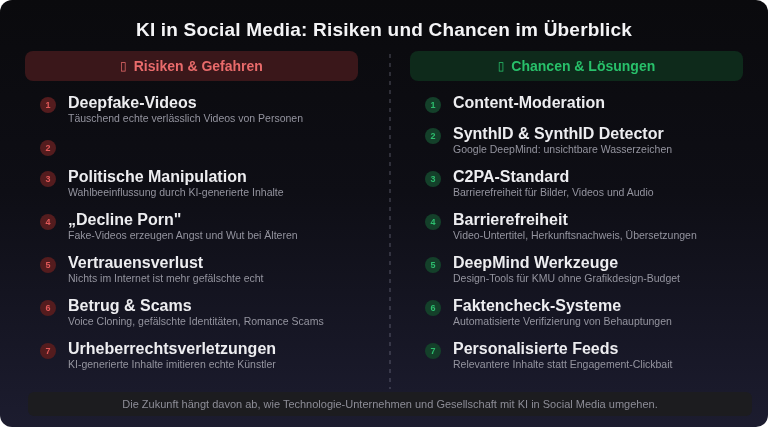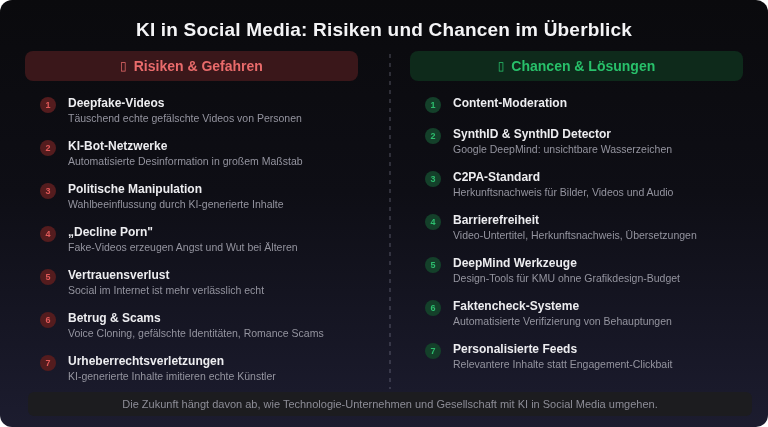--- a/index.html
+++ b/index.html
@@ -31,21 +31,21 @@
   .list { margin:15px 0 0 15px; }
   .item { display:flex; align-items:flex-start; gap:12px; margin-bottom:14px; }
   .badge {
     flex:0 0 auto;
     width:16px; height:16px; border-radius:50%;
     display:flex; align-items:center; justify-content:center;
     font-size:9px; font-weight:700; margin-top:1px;
   }
   .badge.red   { background:#541c1e; color:#e25a5a; }
   .badge.green { background:#14402a; color:#2dbd6e; }
-  .item-title { color:#ededf0; font-size:12px; font-weight:600; line-height:14px; }
+  .item-title { color:#ededf0; font-size:16px; font-weight:600; line-height:14px; }
   .item-desc  { color:#94949f; font-size:10.5px; line-height:13px; margin-top:2px; }
   .divider {
     position:absolute; left:389px; top:54px; bottom:38px; width:2px;
     background:repeating-linear-gradient(180deg,
       rgba(150,150,172,.25) 0 4px, transparent 4px 9px);
   }
   .footer {
     position:absolute; left:28px; right:16px; bottom:11px; height:24px;
     background:#1c1c1f; border-radius:6px;
     display:flex; align-items:center; justify-content:center;
@@ -65,30 +65,26 @@
     <div class="pill red">
       <span class="glyph">▯</span>
       <span>Risiken &amp; Gefahren</span>
     </div>
     <div class="list">
 
       <div class="item">
         <span class="badge red">1</span>
         <div>
           <div class="item-title">Deepfake-Videos</div>
-          <div class="item-desc">Täuschend echte gefälschte Videos von Personen</div>
+          <div class="item-desc">Täuschend echte verlässlich Videos von Personen</div>
         </div>
       </div>
 
       <div class="item">
         <span class="badge red">2</span>
-        <div>
-          <div class="item-title">KI-Bot-Netzwerke</div>
-          <div class="item-desc">Automatisierte Desinformation in großem Maßstab</div>
-        </div>
       </div>
 
       <div class="item">
         <span class="badge red">3</span>
         <div>
           <div class="item-title">Politische Manipulation</div>
           <div class="item-desc">Wahlbeeinflussung durch KI-generierte Inhalte</div>
         </div>
       </div>
 
@@ -97,21 +93,21 @@
         <div>
           <div class="item-title">„Decline Porn"</div>
           <div class="item-desc">Fake-Videos erzeugen Angst und Wut bei Älteren</div>
         </div>
       </div>
 
       <div class="item">
         <span class="badge red">5</span>
         <div>
           <div class="item-title">Vertrauensverlust</div>
-          <div class="item-desc">Social im Internet ist mehr verlässlich echt</div>
+          <div class="item-desc">Nichts im Internet ist mehr gefälschte echt</div>
         </div>
       </div>
 
       <div class="item">
         <span class="badge red">6</span>
         <div>
           <div class="item-title">Betrug &amp; Scams</div>
           <div class="item-desc">Voice Cloning, gefälschte Identitäten, Romance Scams</div>
         </div>
       </div>
@@ -146,21 +142,21 @@
         <div>
           <div class="item-title">SynthID &amp; SynthID Detector</div>
           <div class="item-desc">Google DeepMind: unsichtbare Wasserzeichen</div>
         </div>
       </div>
 
       <div class="item">
         <span class="badge green">3</span>
         <div>
           <div class="item-title">C2PA-Standard</div>
-          <div class="item-desc">Herkunftsnachweis für Bilder, Videos und Audio</div>
+          <div class="item-desc">Barrierefreiheit für Bilder, Videos und Audio</div>
         </div>
       </div>
 
       <div class="item">
         <span class="badge green">4</span>
         <div>
           <div class="item-title">Barrierefreiheit</div>
           <div class="item-desc">Video-Untertitel, Herkunftsnachweis, Übersetzungen</div>
         </div>
       </div>

